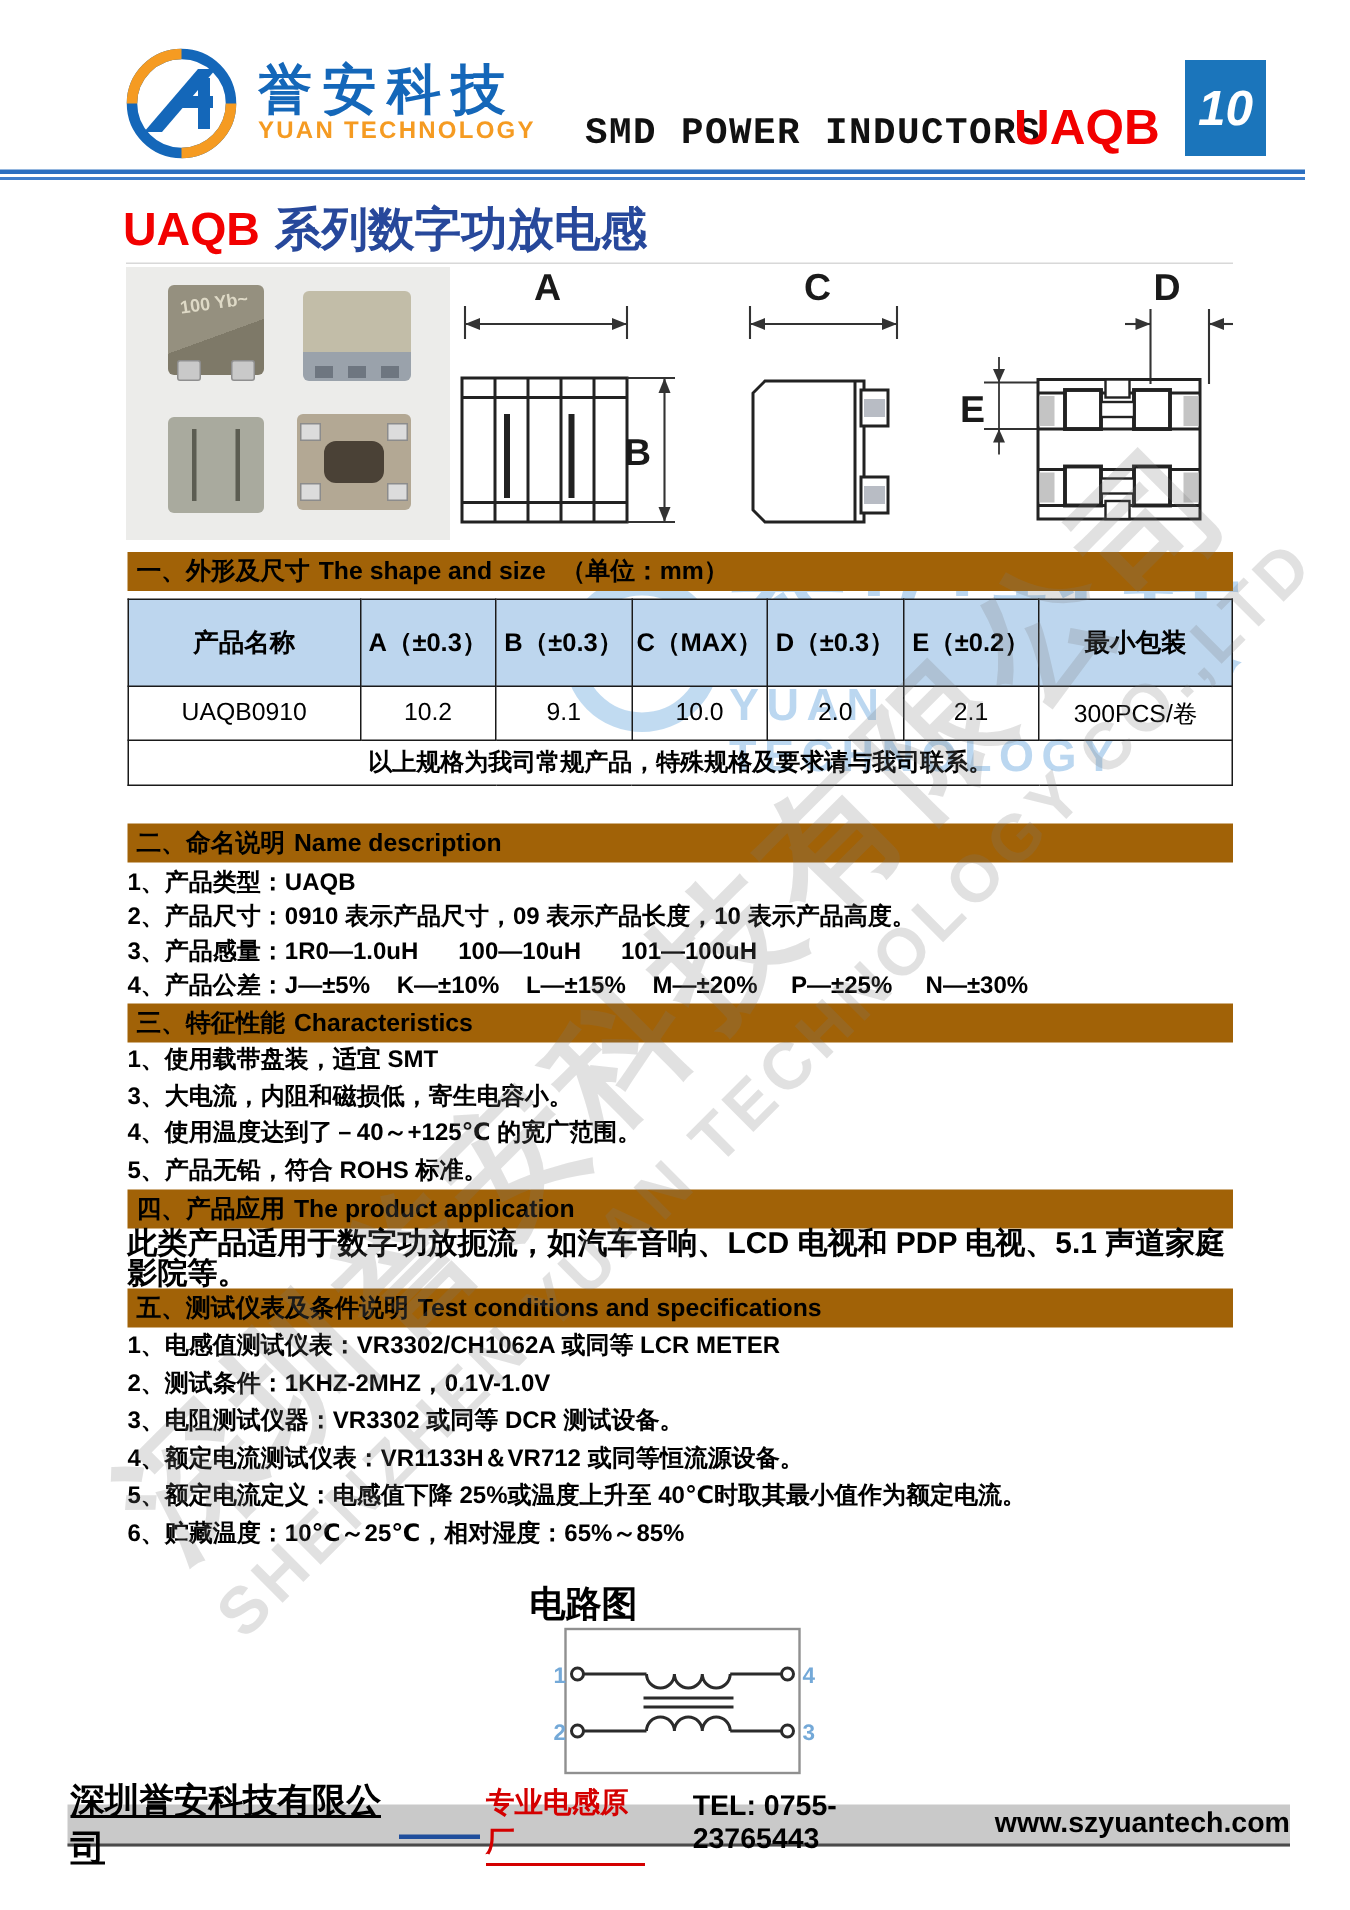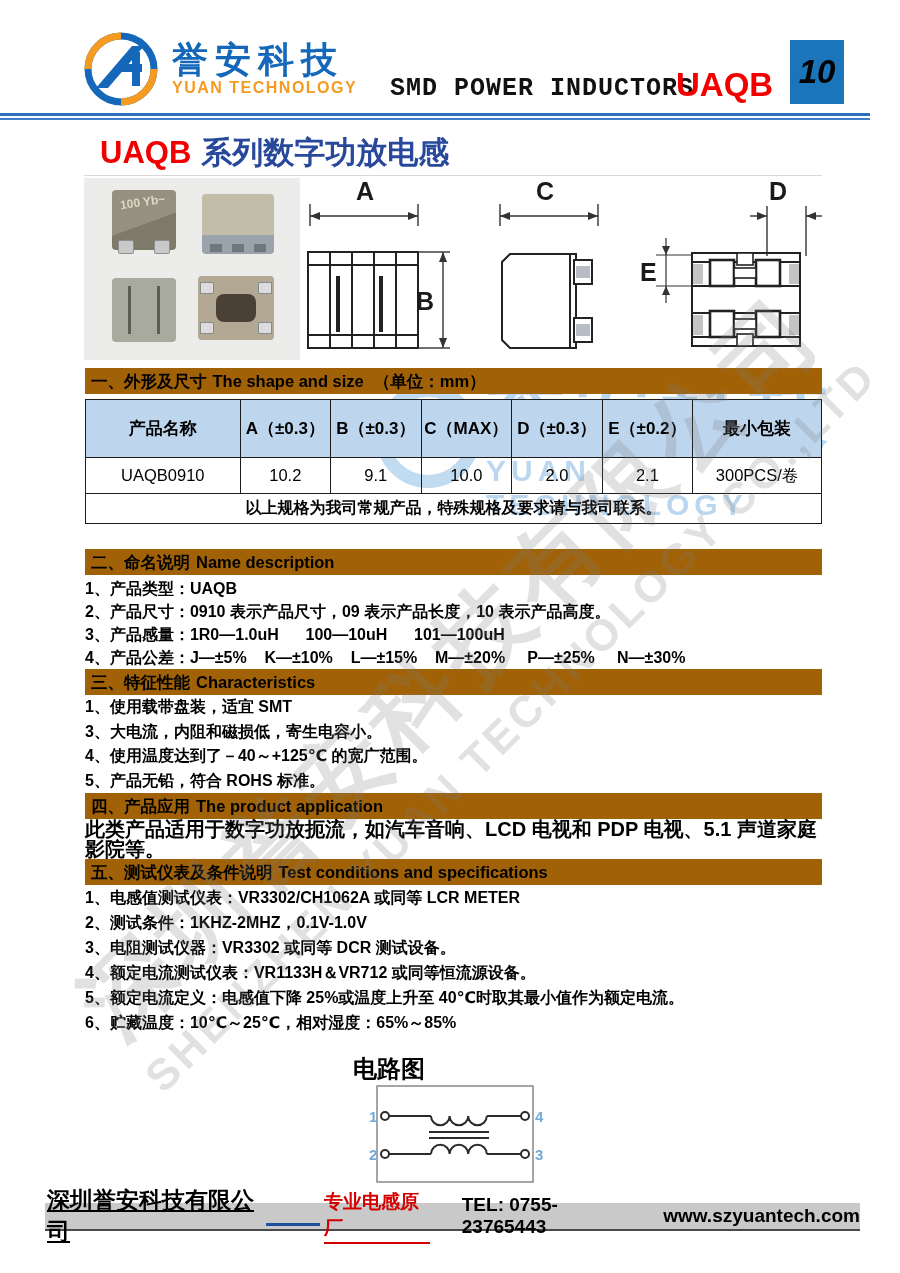--- a/index.html
+++ b/index.html
@@ -40,28 +40,28 @@
   .doc-title {
     position:absolute; left:390px; top:74px;
     font-family:"Liberation Mono","DejaVu Sans Mono",monospace;
     font-size:25px; font-weight:600; letter-spacing:1px; color:#111;
   }
   .series-code { position:absolute; left:676px; top:66px; font-size:33px; font-weight:bold; color:#f20000; }
   .page-box {
     position:absolute; left:790px; top:40px; width:54px; height:64px; background:#1b75bb;
     display:flex; align-items:center; justify-content:center;
   }
-  .page-box span { color:#000000; font-size:33px; font-weight:bold; font-style:italic; }
+  .page-box span { color:#ffffff; font-size:33px; font-weight:bold; font-style:italic; }
   .header-rule {
     position:absolute; left:0; top:113px; width:870px; height:9px;
     background:linear-gradient(to bottom,#2b6fc0 0 3px,#ffffff 3px 5px,#3f7ecb 5px 7px,#ffffff 7px 9px);
   }
 
   
-  .main-title { position:absolute; left:100px; top:132px; z-index:2; font-size:31px; font-weight:bold; }
+  .main-title { position:absolute; left:82px; top:132px; z-index:2; font-size:31px; font-weight:bold; }
   .main-title .red { color:#f20000; margin-right:10px; }
   .main-title .blue { color:#27489b; }
 
   
   .band { position:absolute; left:84px; top:175px; width:738px; height:186px; z-index:1;
     border-top:1px solid #d8d8d8; }
   .photo { position:absolute; left:0; top:2px; width:216px; height:182px; background:#ececea; }
   .photo .comp { position:absolute; border-radius:4px; }
   .c1 { left:28px; top:12px; width:64px; height:60px;
         background:linear-gradient(160deg,#95907f 0 55%,#7e7968 55% 100%); }

